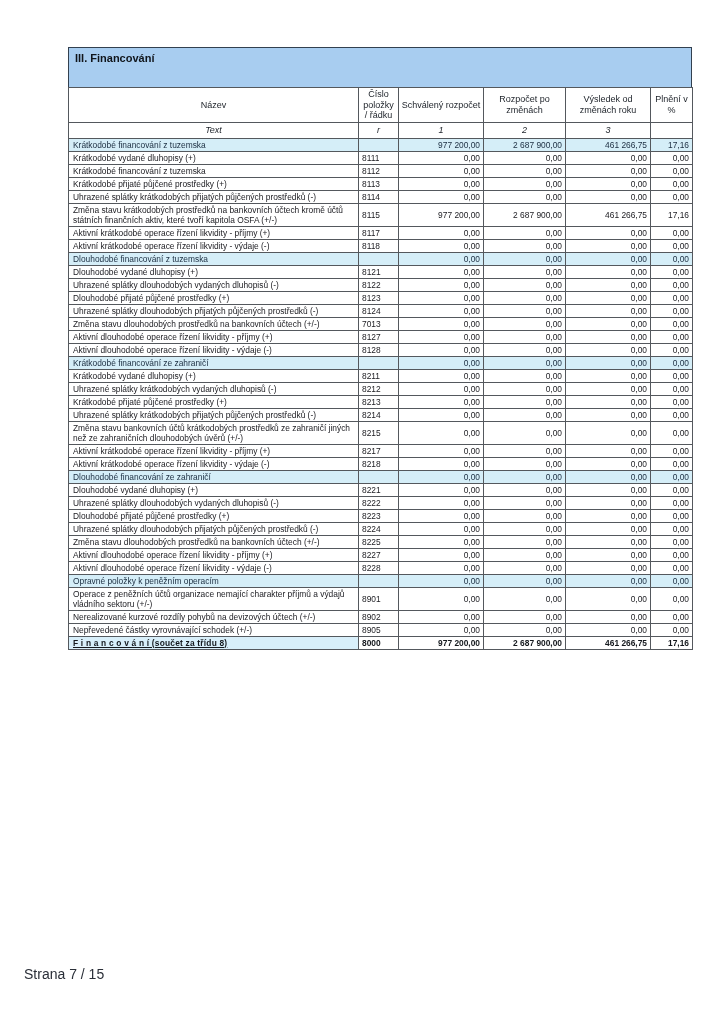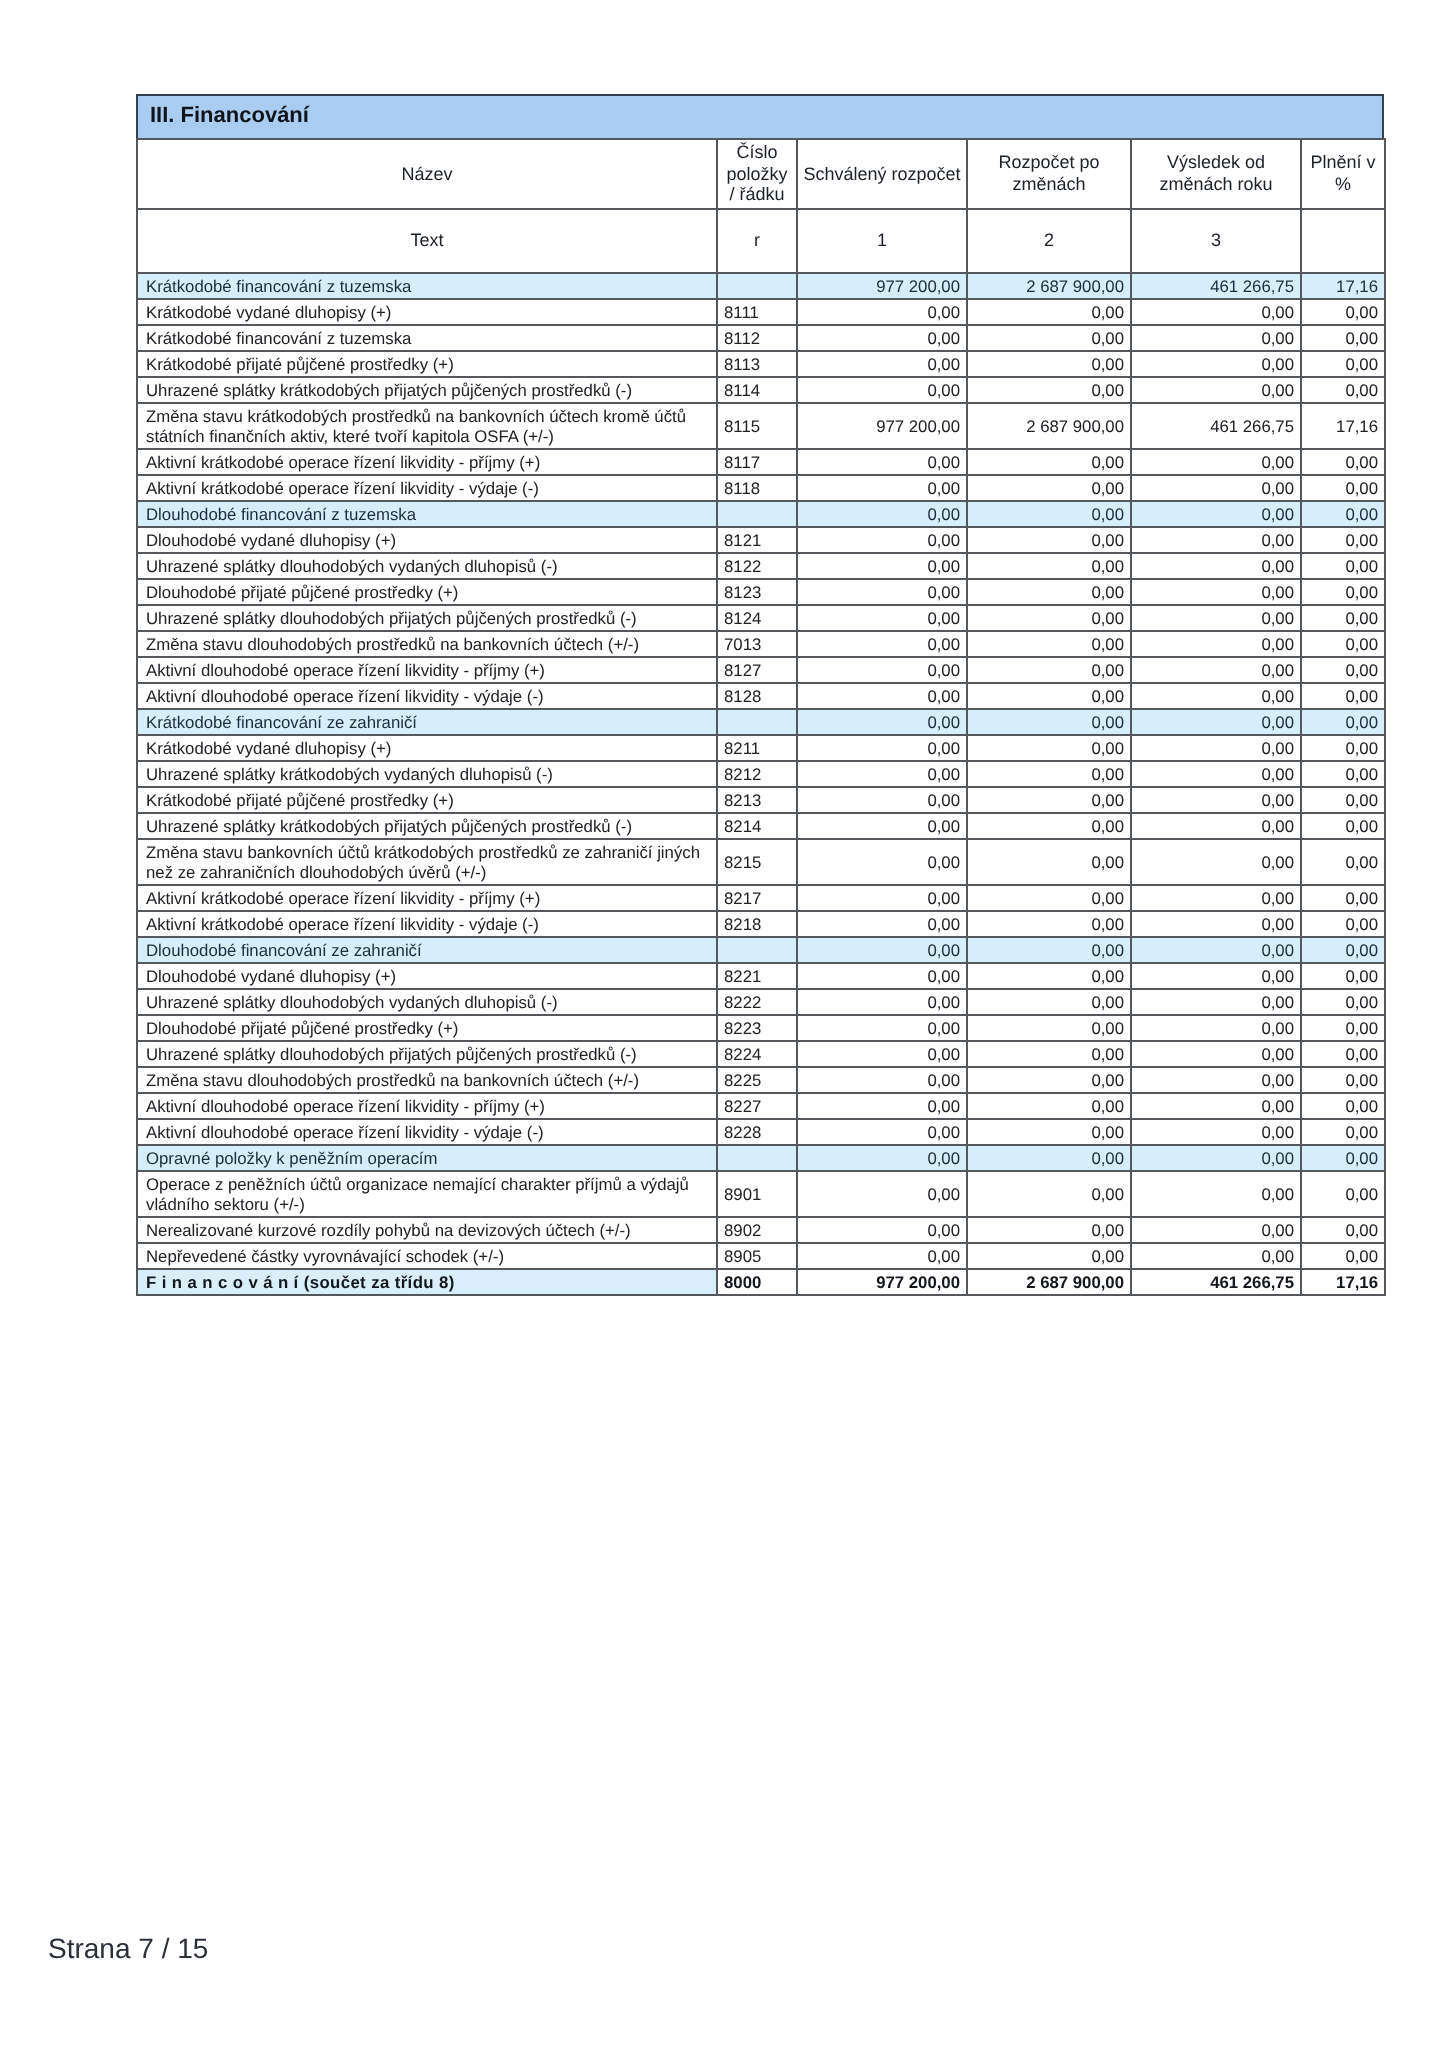--- a/index.html
+++ b/index.html
@@ -14,21 +14,21 @@
     position: relative;
   }
   .page {
     position: absolute;
     left: 68px;
     top: 47px;
     width: 624px;
   }
   .titlebar {
     box-sizing: border-box;
-    height: 22px;
+    height: 40px;
     background: #a8cdf0;
     border: 1px solid #32404f;
     border-bottom: none;
     font-weight: bold;
     font-size: 11px;
     line-height: 20px;
     padding-left: 6px;
     color: #10151b;
   }
   table.fin-table {
@@ -44,35 +44,35 @@
   .fin-table thead th {
     font-weight: normal;
     font-size: 9px;
     line-height: 10.5px;
     text-align: center;
     vertical-align: middle;
     padding: 1px 2px;
     color: #1c2128;
   }
   tr.hdr1 th { height: 34px; }
-  tr.hdr2 th { height: 32px; }
+  tr.hdr2 th { height: 16px; font-style: italic; }
   .fin-table td {
     font-size: 8.4px;
     line-height: 10px;
     padding: 1px 3px;
     height: 12px;
     vertical-align: middle;
     color: #212126;
   }
   td.name { text-align: left; padding-left: 4px; padding-right: 2px; }
   td.num  { }
   td.val  { text-align: right; padding-right: 3px; }
   tr.section td { background: #d5eef8; color: #1b2d40; }
   tr.total td { font-weight: bold; color: #14181d; }
-  tr.total td.name { background: #d8effa; letter-spacing: 0.2px; }
+  tr.total td.name { background: #d8effa; letter-spacing: 0.2px; text-decoration: underline; }
   .footer {
     position: absolute;
     left: 24px;
     top: 966px;
     width: 700px;
     text-align: left;
     font-size: 14px;
     color: #2a2f38;
   }
 </style>

